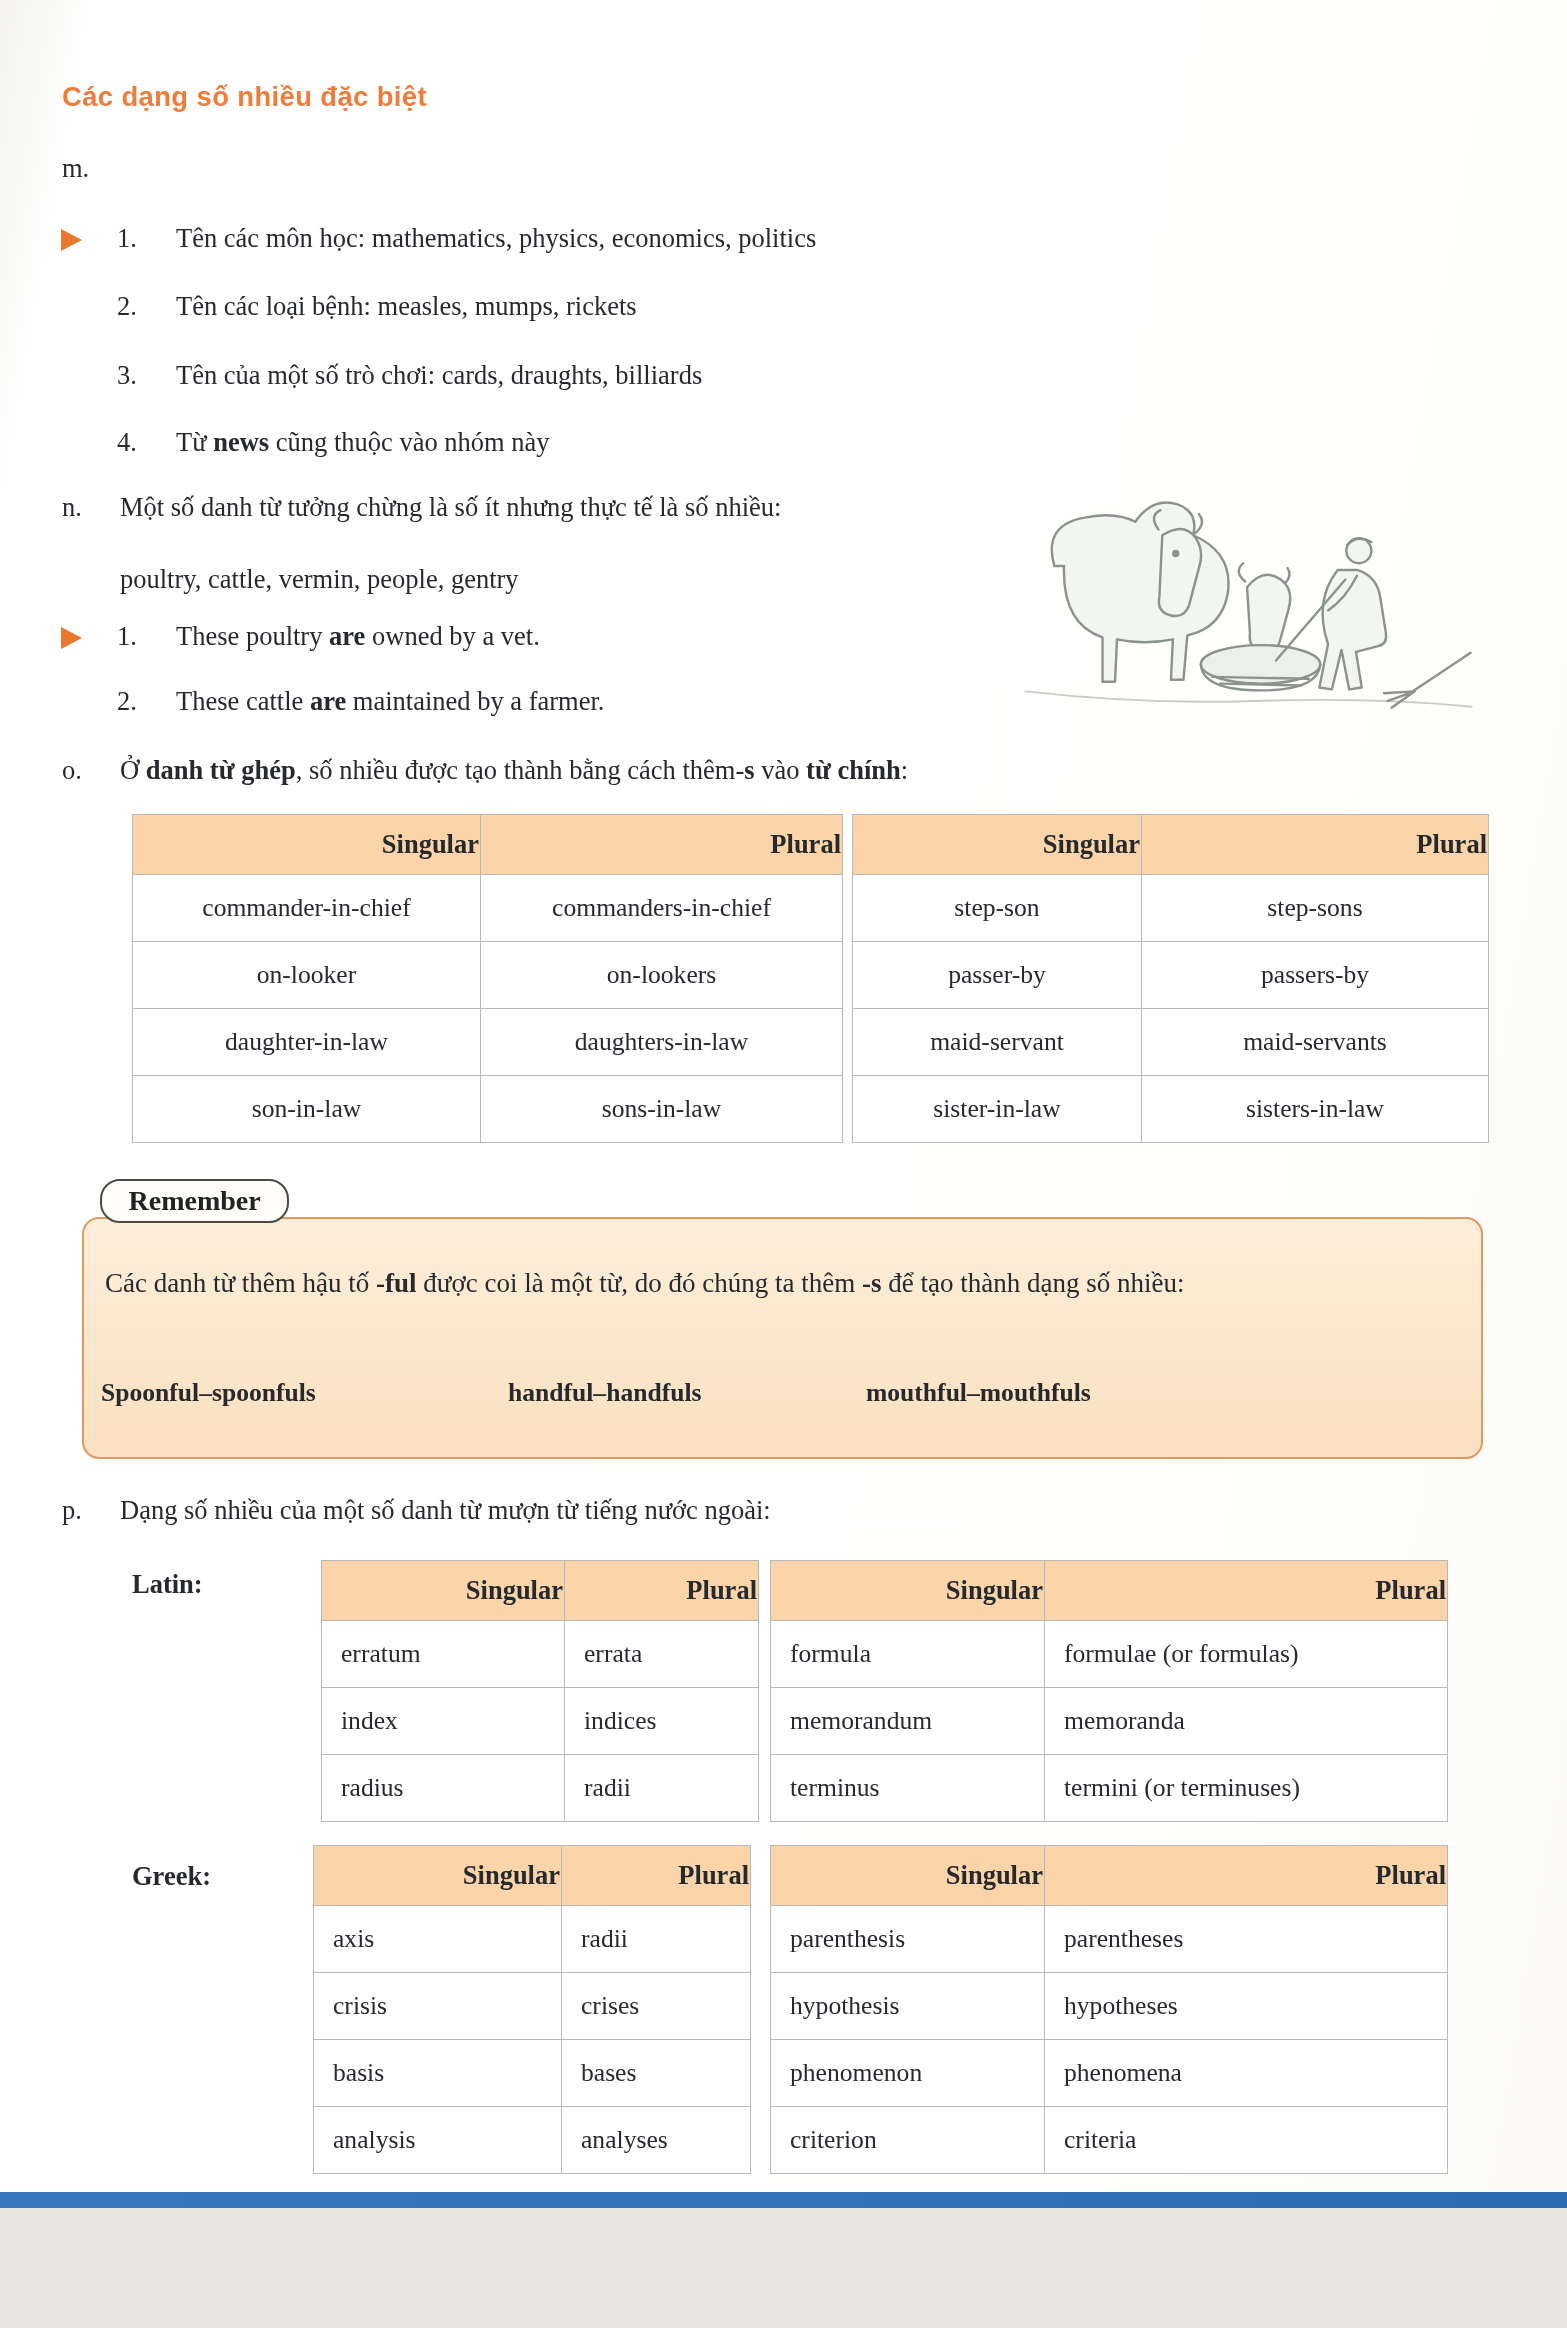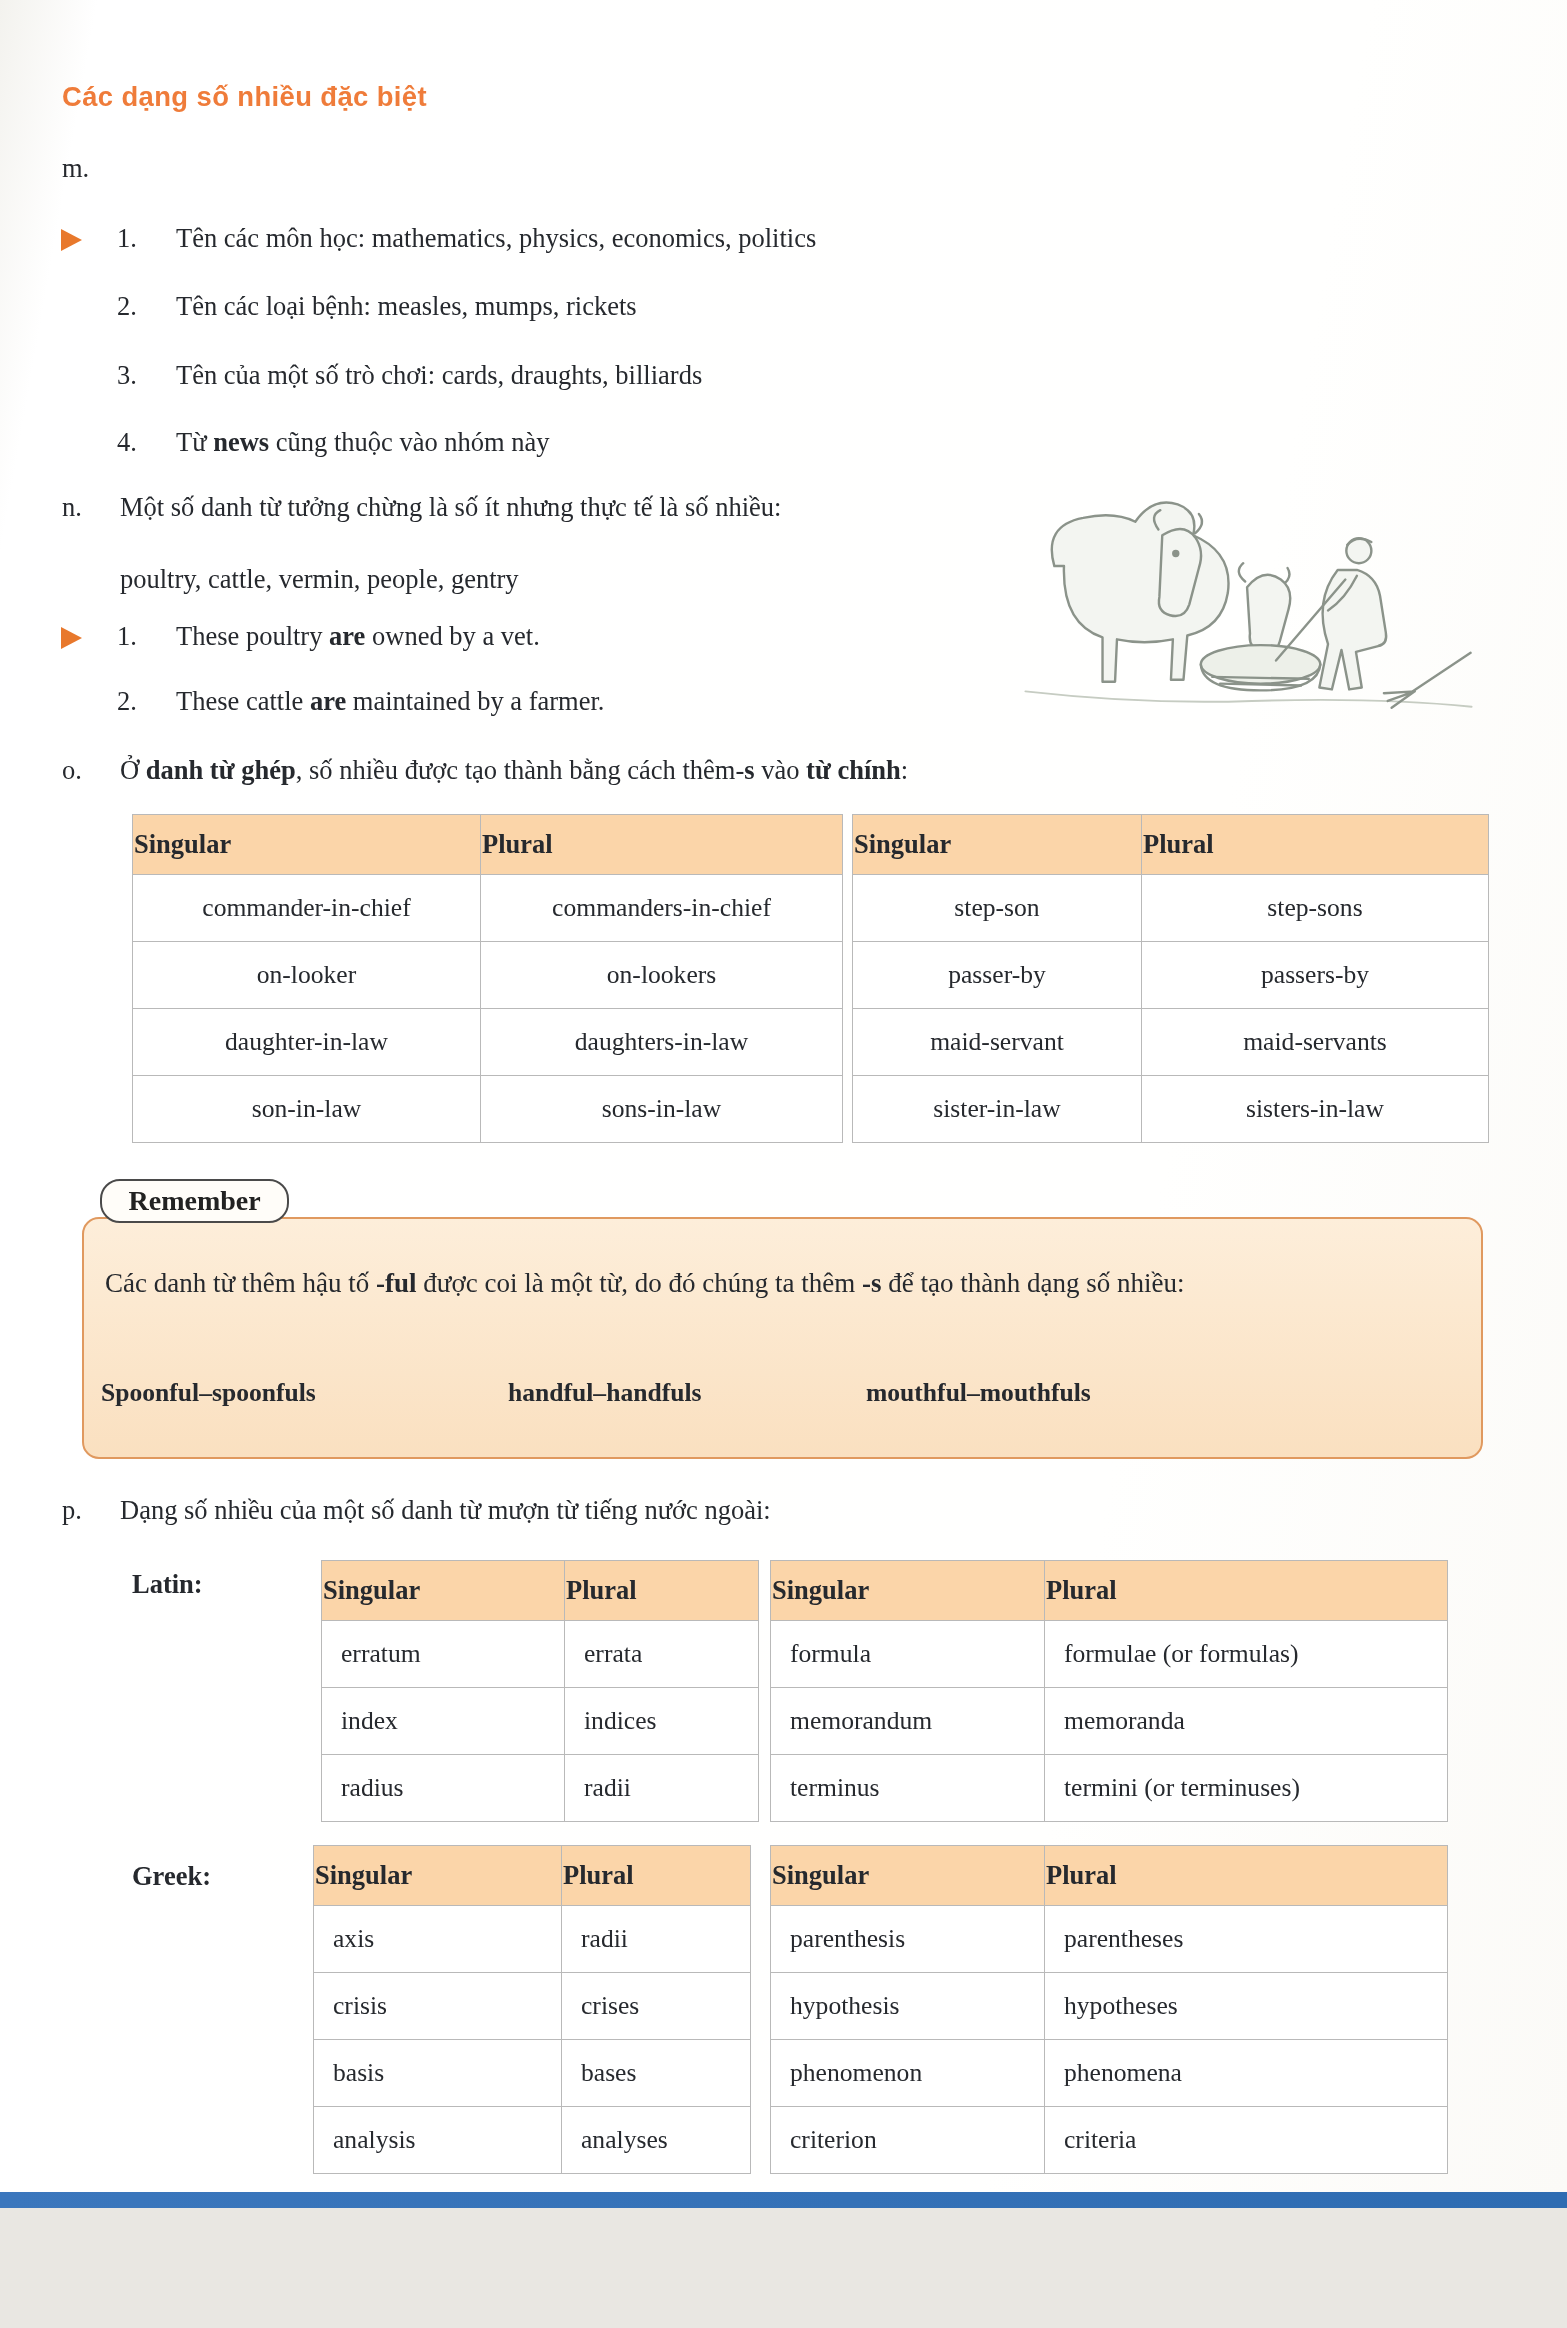--- a/index.html
+++ b/index.html
@@ -25,21 +25,21 @@
   .txt{position:absolute;left:176px;white-space:nowrap;}
   .arrow{
     position:absolute;left:61px;top:5.7px;width:0;height:0;
     border-left:21px solid var(--arrow_orange,#e8782c);
     border-top:11.4px solid transparent;border-bottom:11.4px solid transparent;
   }
   b{font-weight:bold;}
   
   .tbl{position:absolute;border-collapse:collapse;background:#fff;}
   .tbl th,.tbl td{border:0.9px solid #b9b9b9;font-size:25.6px;color:#26292e;}
-  .tbl th{background:var(--table_header_bg,#fbd5a9);font-weight:bold;height:57px;font-size:26.5px;text-align:left;}
+  .tbl th{background:var(--table_header_bg,#fbd5a9);font-weight:bold;height:57px;font-size:26.5px;text-align:right;}
   .tbl td{height:64px;}
   .tbl.center td{text-align:center;}
   .tbl.leftal td{text-align:left;padding-left:19px;}
   #tbl-o-left{left:132px;top:814px;}
   #tbl-o-left th:nth-child(1){width:345px}
   #tbl-o-left th:nth-child(2){width:359px}
   #tbl-o-right{left:852px;top:814px;}
   #tbl-o-right th:nth-child(1){width:286px}
   #tbl-o-right th:nth-child(2){width:344px}
   #tbl-latin-1{left:321px;top:1560px;}

